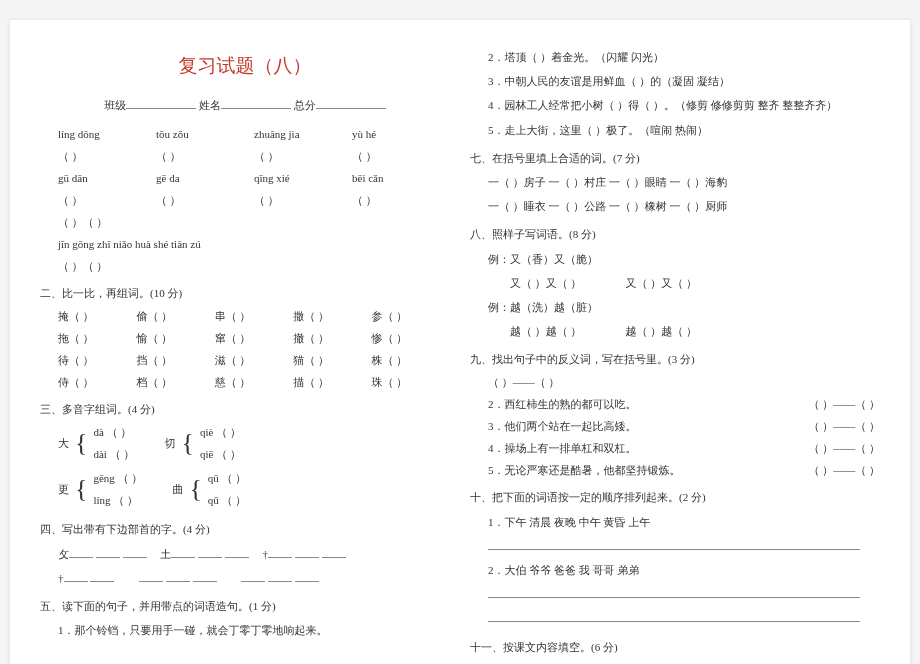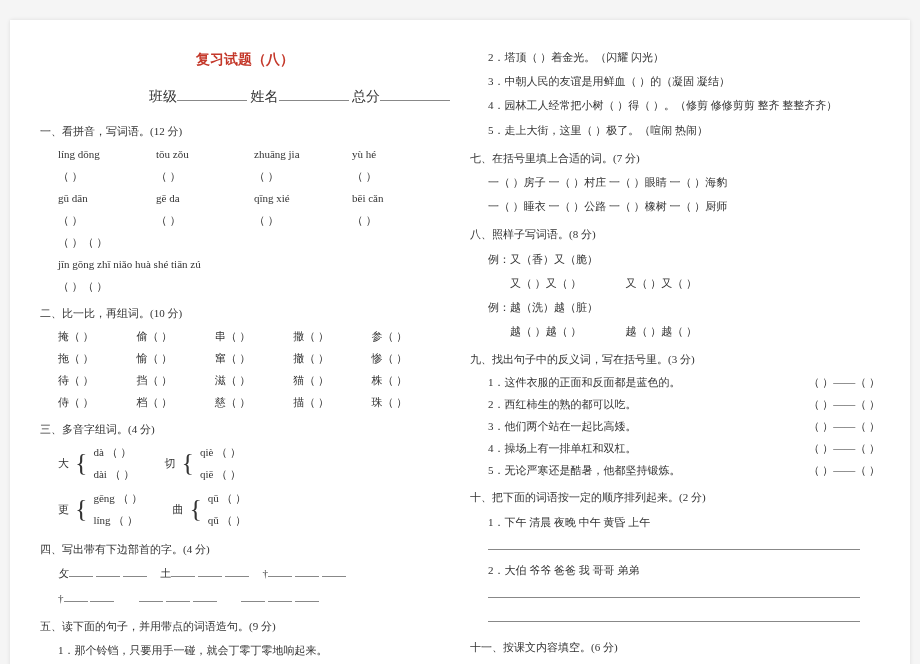--- a/index.html
+++ b/index.html
@@ -17,27 +17,27 @@
       width: 900px;
       display: flex;
       gap: 20px;
       padding: 25px 30px;
       box-shadow: 0 0 4px rgba(0,0,0,0.1);
     }
     .col { flex: 1; line-height: 2.2; }
     .title {
       text-align: center;
       color: #c4382a;
-      font-weight: bold;
-      font-size: 14px;
+      font-weight: normal;
+      font-size: 19px;
       margin-bottom: 6px;
     }
     .subhead {
-      text-align: right;
-      font-size: 14px;
+      text-align: center;
+      font-size: 11px;
       margin-bottom: 6px;
     }
     .ul { display:inline-block; border-bottom:1px solid #888; min-width:70px; height:12px; vertical-align:baseline; }
     .ul.sm { min-width:24px; }
     .section { margin-top: 4px; }
     .indent { padding-left: 18px; }
     .pinyin-row { display:flex; }
     .pinyin-row > span { flex:1; }
     .blanks-row { display:flex; }
     .blanks-row > span { flex:1; }
@@ -54,21 +54,20 @@
 <div class="page">
   <div class="col">
     <div class="title">复习试题（八）</div>
     <div class="subhead">
       <span>班级</span><span class="ul"></span>
       <span>姓名</span><span class="ul"></span>
       <span>总分</span><span class="ul"></span>
     </div>
 
     <div class="section">
-      <div>一、看拼音，写词语。(12 分)</div>
       <div class="indent tight">
         <div class="pinyin-row">
           <span>líng dōng</span>
           <span>tōu zǒu</span>
           <span>zhuāng jia</span>
           <span>yù hé</span>
         </div>
         <div class="blanks-row">
           <span>（        ）</span>
           <span>（        ）</span>
@@ -177,21 +176,21 @@
         <span>†</span><span class="ul sm"></span> <span class="ul sm"></span> <span class="ul sm"></span>
       </div>
       <div class="indent">
         <span>†</span><span class="ul sm"></span> <span class="ul sm"></span>　　
         <span class="ul sm"></span> <span class="ul sm"></span> <span class="ul sm"></span>　　
         <span class="ul sm"></span> <span class="ul sm"></span> <span class="ul sm"></span>
       </div>
     </div>
 
     <div class="section">
-      <div>五、读下面的句子，并用带点的词语造句。(9 分)</div>
+      <div>五、读下面的句子，并用带点的词语造句。(1 分)</div>
       <div class="indent">
         <div>1．那个铃铛，只要用手一碰，就会丁零丁零地响起来。</div>
 
       </div>
     </div>
 
   </div>
 
   <div class="col">
     <div class="indent">
@@ -216,21 +215,20 @@
         <div>　　<span>又（   ）又（   ）</span>　　　　<span>又（   ）又（   ）</span></div>
         <div>例：越（洗）越（脏）</div>
         <div>　　<span>越（   ）越（   ）</span>　　　　<span>越（   ）越（   ）</span></div>
       </div>
     </div>
 
     <div class="section">
       <div>九、找出句子中的反义词，写在括号里。(3 分)</div>
       <div class="indent tight">
         <div style="display:flex">
-            <span style="flex:1">1．这件衣服的正面和反面都是蓝色的。</span>
             <span>（      ）——（      ）</span>
           </div>
         <div style="display:flex">
             <span style="flex:1">2．西红柿生的熟的都可以吃。</span>
             <span>（      ）——（      ）</span>
           </div>
         <div style="display:flex">
             <span style="flex:1">3．他们两个站在一起比高矮。</span>
             <span>（      ）——（      ）</span>
           </div>

